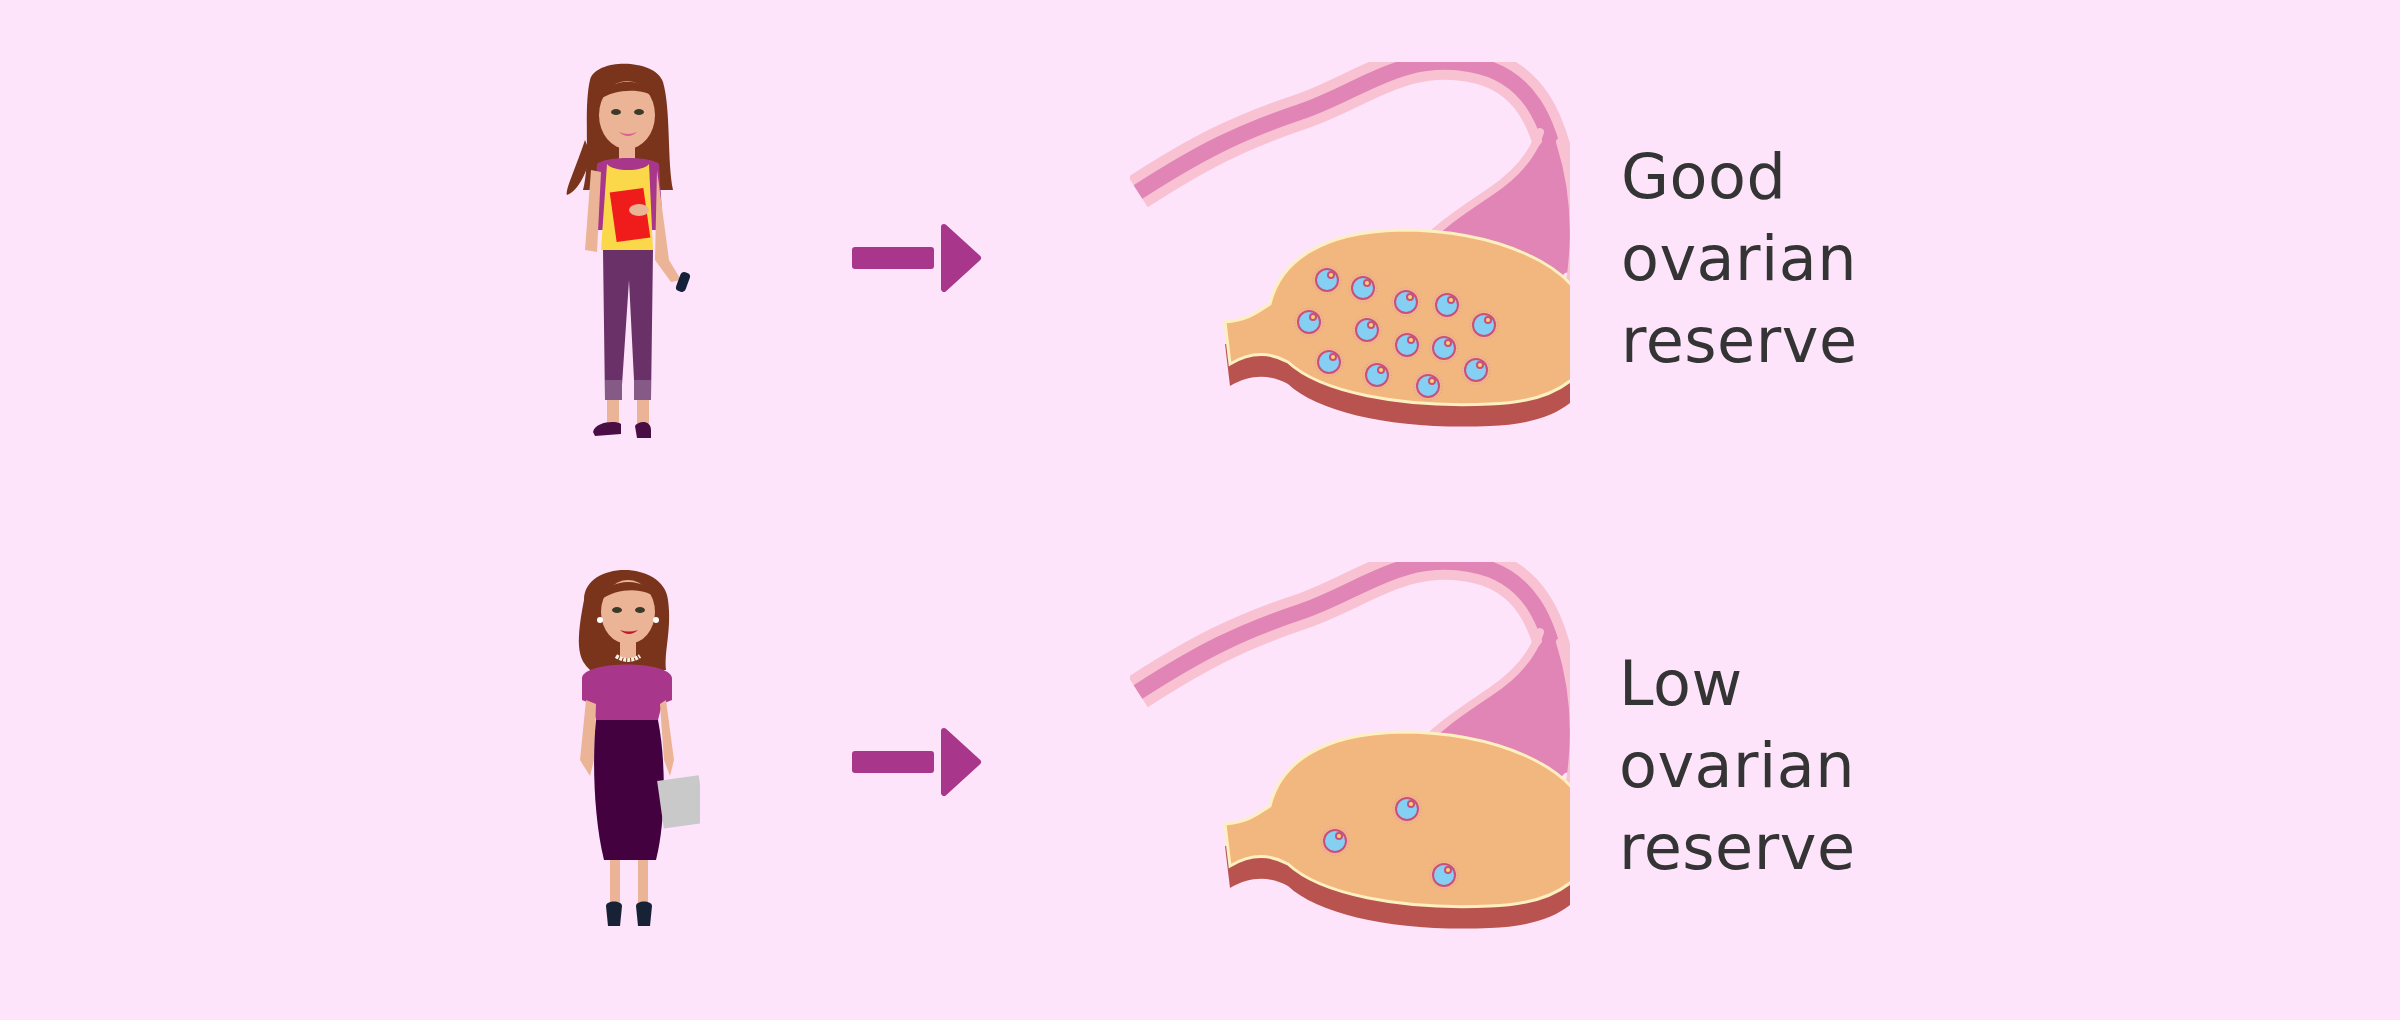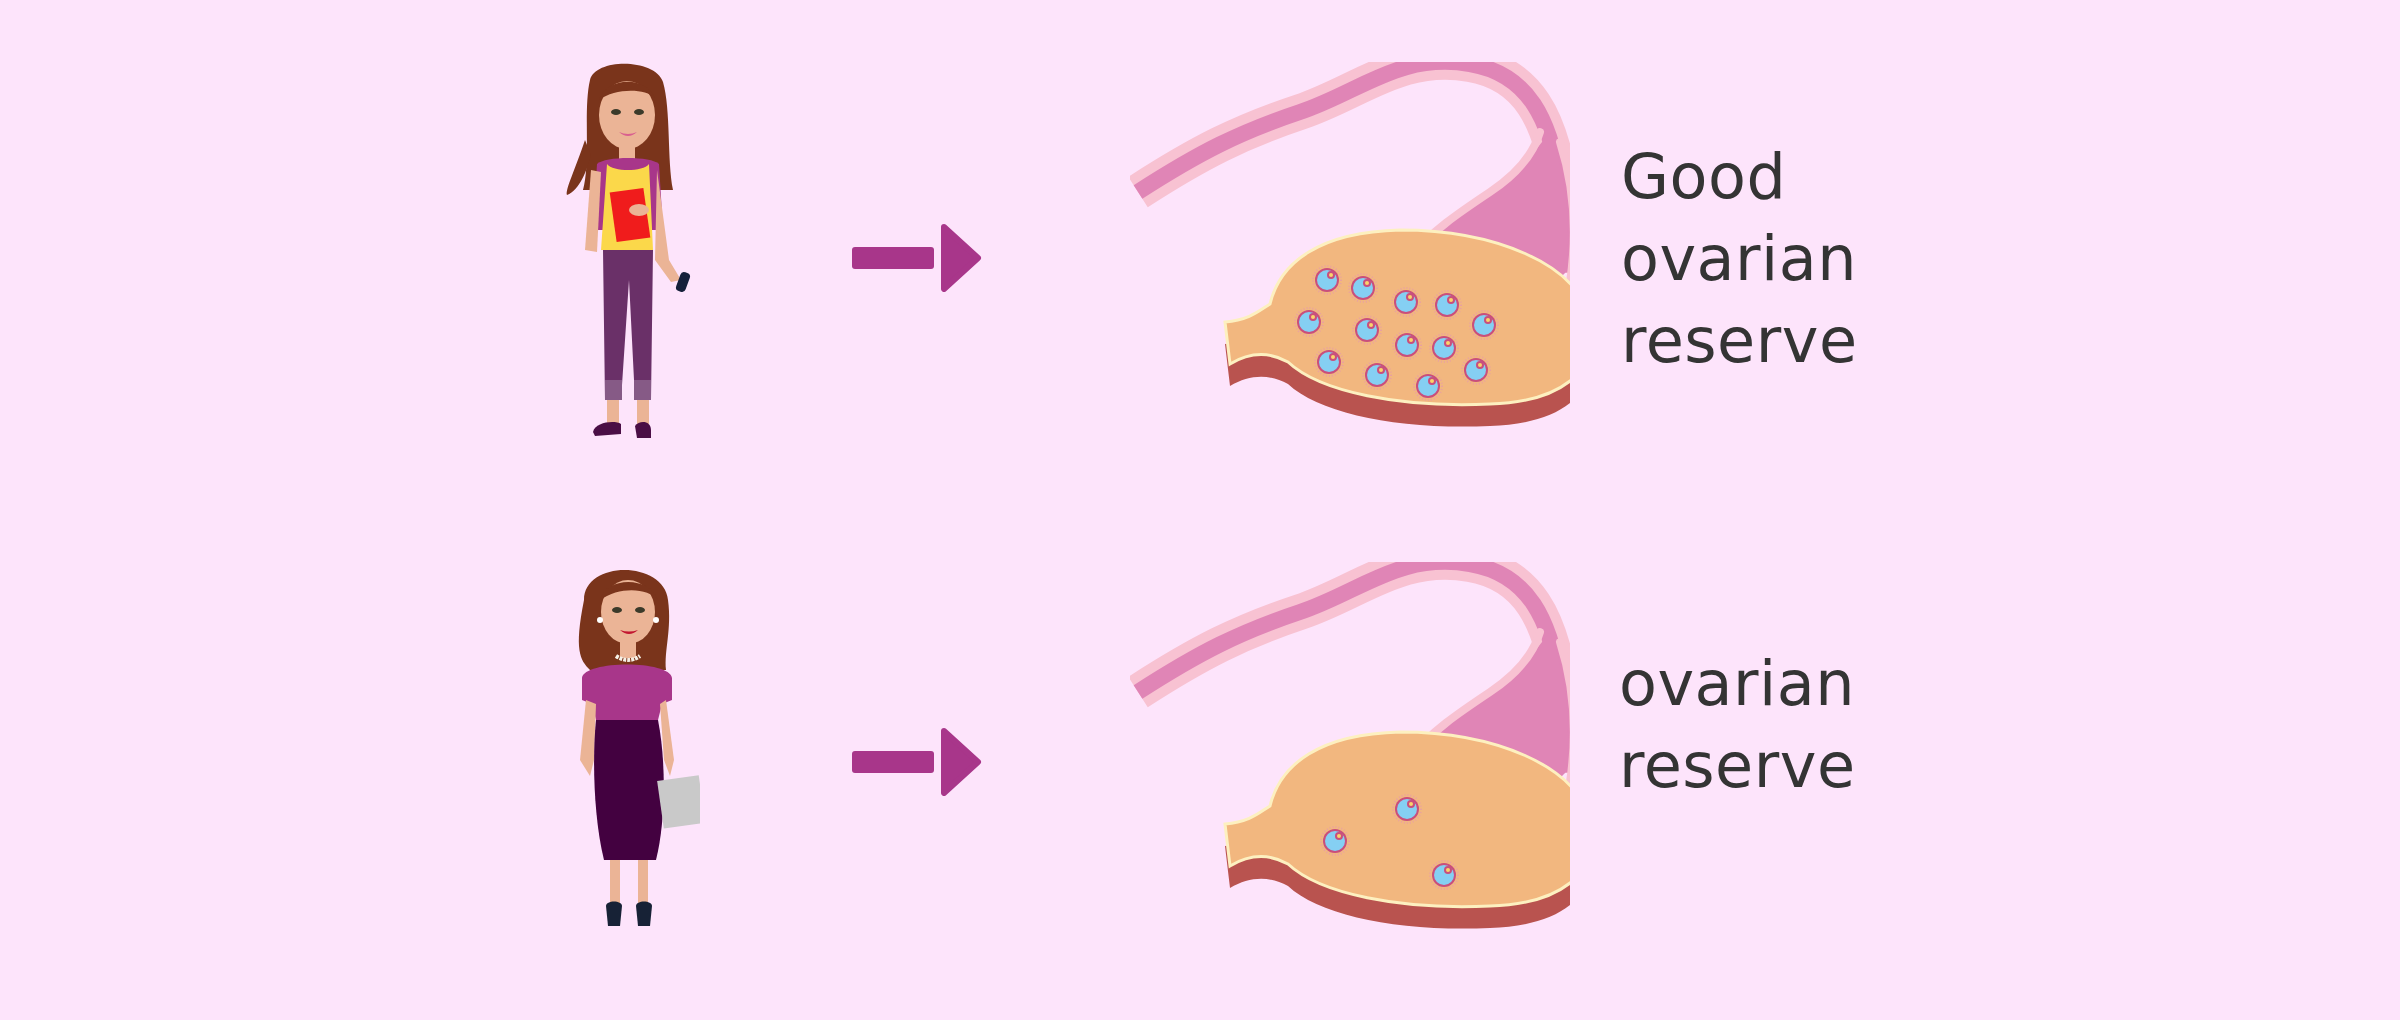--- a/index.html
+++ b/index.html
@@ -158,16 +158,17 @@
       </g>
       <g>
         <use href="#follicle" x="205" y="279"></use>
         <use href="#follicle" x="277" y="247"></use>
         <use href="#follicle" x="314" y="313"></use>
       </g>
     </svg>
   </div>
 
   <div class="label" style="left:1619px; top:143px;">
+    <span>Low</span>
     <span>ovarian</span>
     <span>reserve</span>
   </div>
 </div>
 
 </body></html>

